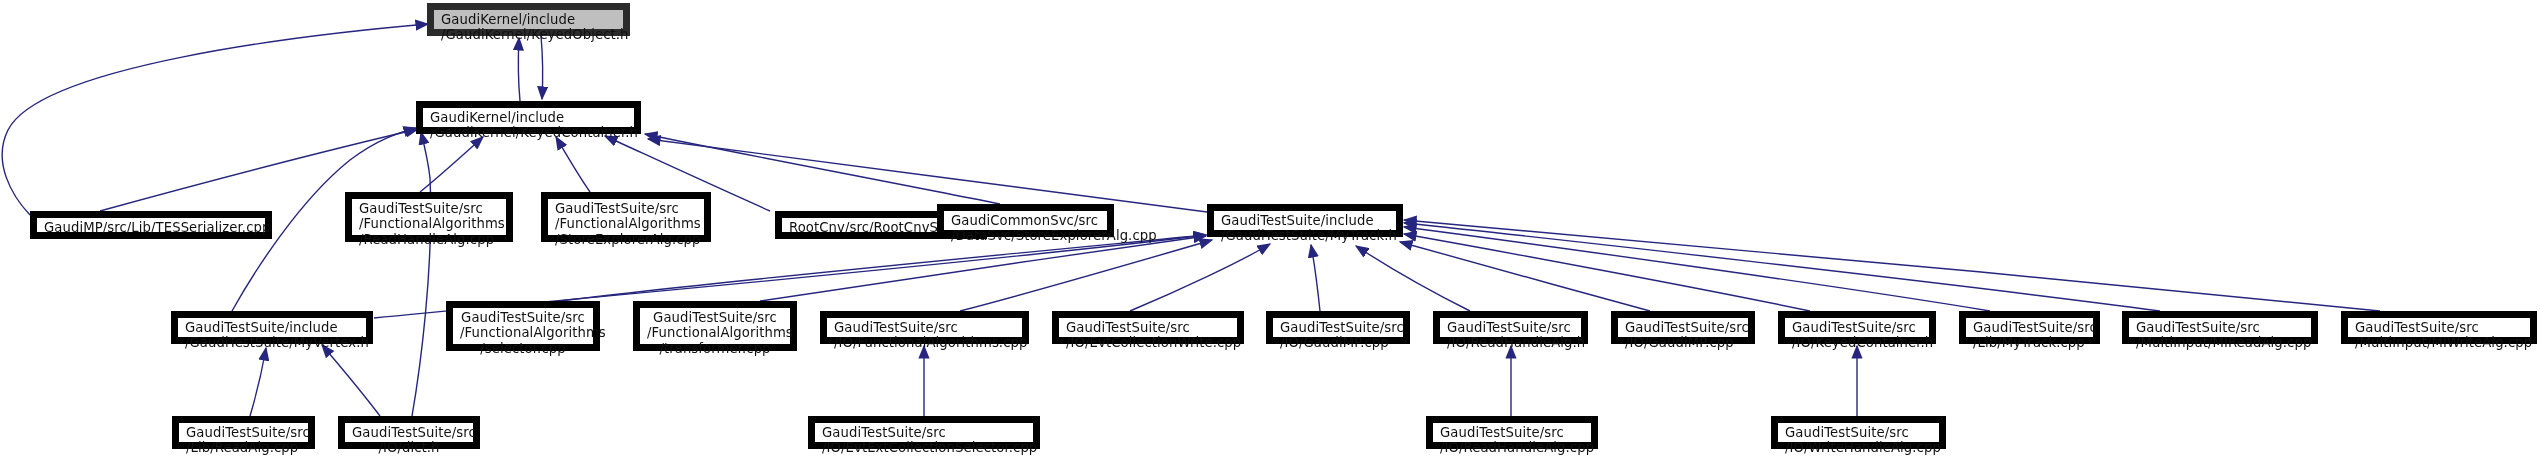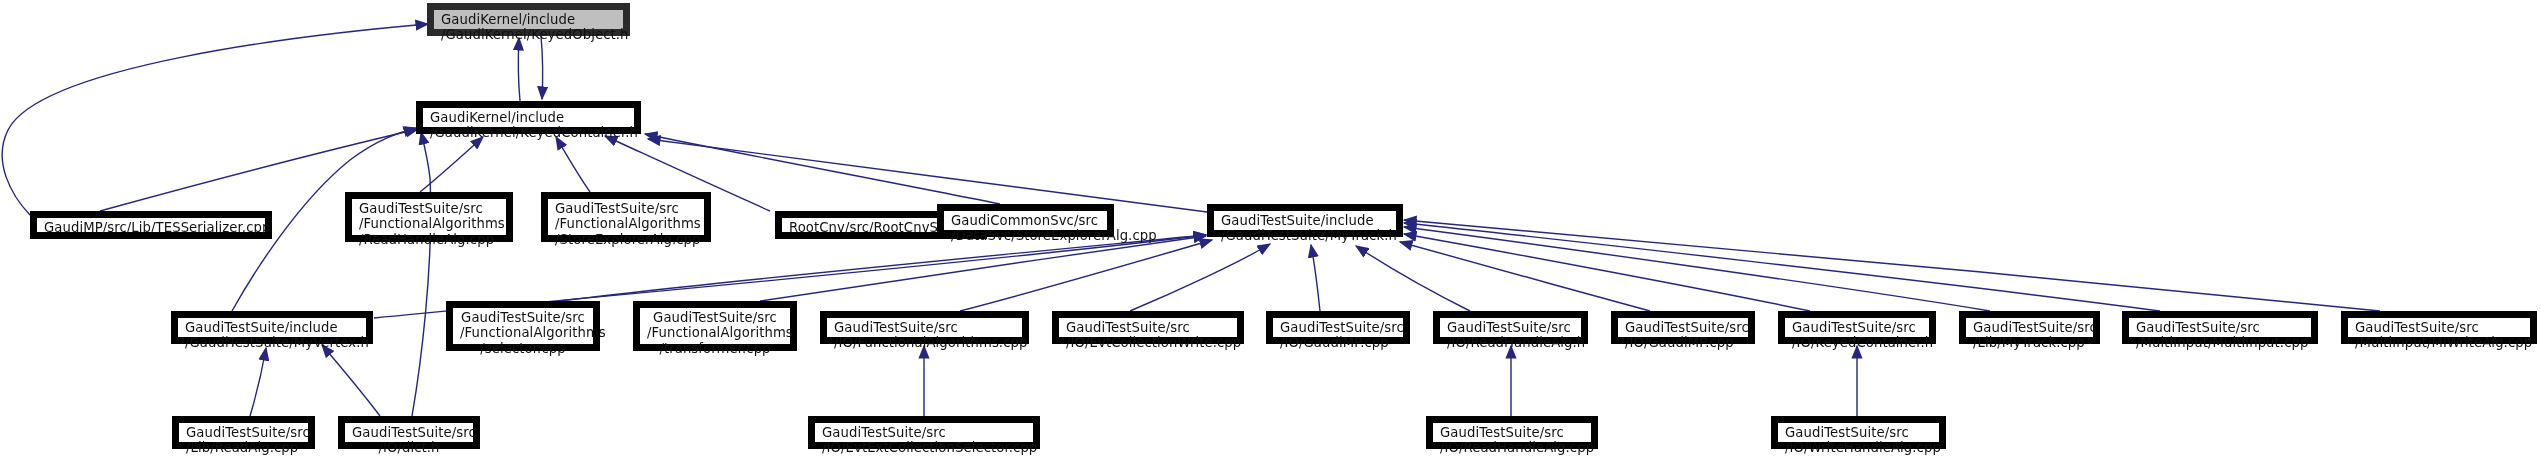--- a/index.html
+++ b/index.html
@@ -161,21 +161,21 @@
       <div class="node" style="left: 1778px; top: 311px; width: 158px; height: 33px;">
         <span class="ln">GaudiTestSuite/src</span>
         <span class="ln">/IO/KeyedContainer.h</span>
       </div>
       <div class="node" style="left: 1959px; top: 311px; width: 141px; height: 33px;">
         <span class="ln">GaudiTestSuite/src</span>
         <span class="ln">/Lib/MyTrack.cpp</span>
       </div>
       <div class="node" style="left: 2122px; top: 311px; width: 196px; height: 33px;">
         <span class="ln">GaudiTestSuite/src</span>
-        <span class="ln">/MultiInput/MultiInput.cpp</span>
+        <span class="ln">/MultiInput/MIReadAlg.cpp</span>
       </div>
       <div class="node" style="left: 2341px; top: 311px; width: 196px; height: 33px;">
         <span class="ln">GaudiTestSuite/src</span>
         <span class="ln">/MultiInput/MIWriteAlg.cpp</span>
       </div>
       <div class="node" style="left: 172px; top: 416px; width: 143px; height: 33px;">
         <span class="ln">GaudiTestSuite/src</span>
         <span class="ln">/Lib/ReadAlg.cpp</span>
       </div>
       <div class="node center" style="left: 338px; top: 416px; width: 142px; height: 33px;">

